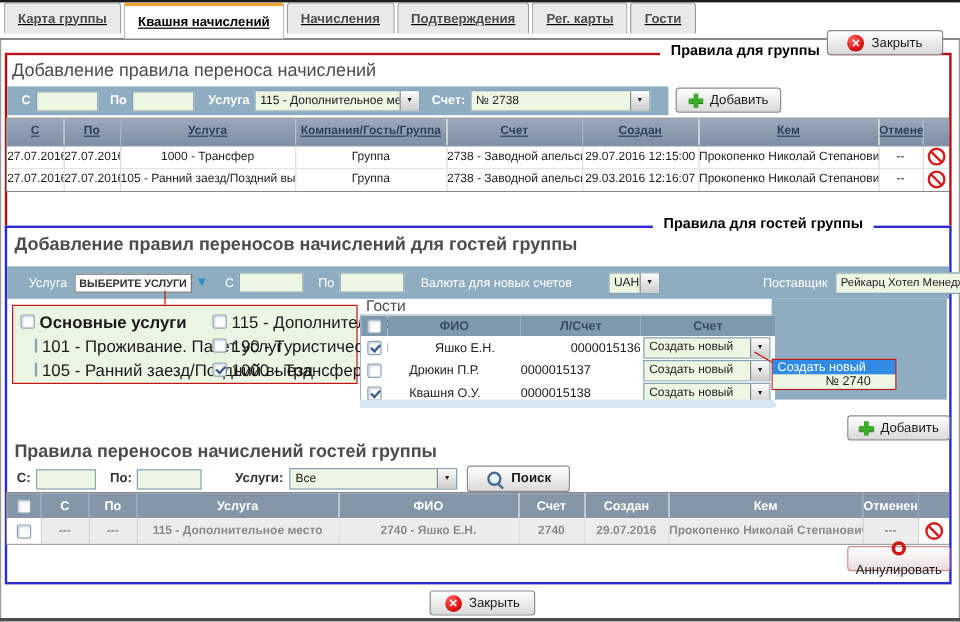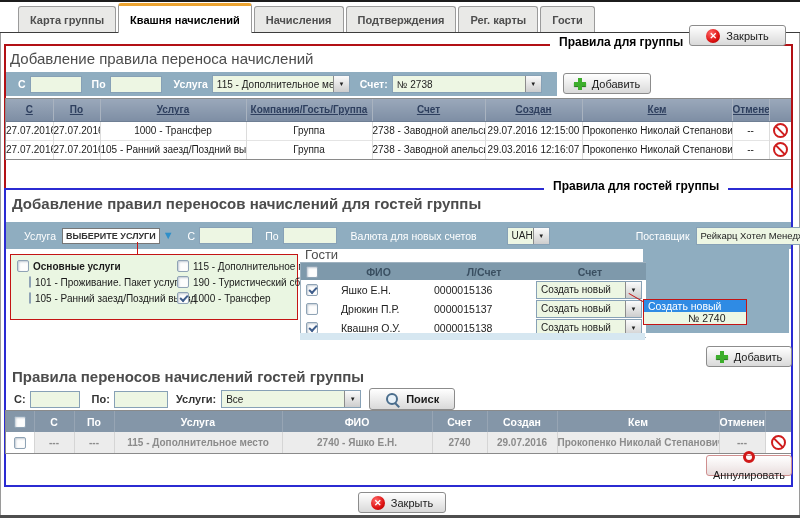--- a/index.html
+++ b/index.html
@@ -4,21 +4,21 @@
 <style>
   * { box-sizing: border-box; margin: 0; padding: 0; }
   body { background:#777; font-family:"Liberation Sans", sans-serif; }
   .screen { position:relative; width:800px; height:518px; background:#fff; overflow:hidden;
             box-shadow: inset 1px 0 0 #9a9a9a, inset -1px 0 0 #9a9a9a; }
   .edge-top { position:absolute; top:0; left:0; right:0; height:2px; background:#1c1c1c; z-index:9; }
   .edge-bottom { position:absolute; bottom:0; left:0; right:0; height:3px; background:#4e4e4e; z-index:9; }
 
   
   .tabbar { position:absolute; top:2px; left:0; right:0; height:31px; background:#fff;
-            border-bottom:1px solid #3c3c3c; display:flex; align-items:flex-end; padding-left:18px; gap:2px; }
+            border-bottom:1px solid #3c3c3c; display:flex; padding-left:3px; gap:2px;text-decoration:underline; }
   .tab { height:26px; padding:0 11px; display:flex; align-items:center; background:#e9e9e7;
          border:1px solid #9b9b9b; border-bottom:none; border-radius:3px 3px 0 0;
          font-size:11px; font-weight:bold; color:#4e4e4e; white-space:nowrap; }
   .tab.active { background:#fff; color:#000; height:30px; border-top:3px solid #eca431;
                 margin-bottom:-1px; z-index:2; }
 
   
   .btn { position:absolute; display:flex; align-items:center; justify-content:center; gap:6px;
          background:linear-gradient(#ffffff,#ececec 50%,#d9d9d9); border:1px solid #8c8c8c;
          border-radius:3px; font-size:11px; color:#1a1a1a; z-index:5; }
@@ -85,21 +85,21 @@
   .cb { width:12px; height:12px; background:#fdfdfd; border:1px solid #8fa3b5; display:inline-block; position:relative;
         border-radius:2px; box-shadow:inset 1px 1px 2px rgba(120,140,160,.45); vertical-align:middle; }
   .cb.on::after { content:""; position:absolute; left:2px; top:2px; width:6px; height:3px;
         border-left:2px solid #3f5e8c; border-bottom:2px solid #3f5e8c; transform:rotate(-47deg); }
 
   
   .svc-panel { position:absolute; left:4px; top:64px; width:288px; height:66px; background:#eaf6e2; border:1px solid #c41414;
                display:flex; padding:5px 0 0 6px; }
   .svc-col { display:flex; flex-direction:column; gap:4px; }
   .svc-col.c1 { width:160px; }
-  .svc { display:flex; align-items:center; gap:4px; font-size:10px; color:#1a1a1a; white-space:nowrap; }
+  .svc { display:flex; align-items:center; gap:4px; font-size:14px; color:#1a1a1a; white-space:nowrap; }
   .svc.indent { margin-left:12px; }
 
   
   .steel-panel { position:absolute; left:637px; top:59px; width:146px; height:84px; background:#8fadc0; }
   .pale-strip { position:absolute; left:294px; top:143px; width:345px; height:7px; background:#d6e7f1; }
   .connector-v { position:absolute; left:131px; top:52px; width:1px; height:13px; background:#c41414; }
   .connector-d { position:absolute; left:623px; top:103px; width:17px; height:1px; background:#c41414;
                  transform:rotate(30deg); transform-origin:left top; }
   .popup { position:absolute; left:637px; top:109px; width:104px; border:1px solid #c41414; z-index:6; font-size:10.5px; }
   .popup .item { padding:0 4px; height:12px; line-height:12px; white-space:nowrap; overflow:hidden; }
@@ -283,22 +283,22 @@
           <tr>
             <th><span class="cb"></span></th>
             <th>ФИО</th>
             <th>Л/Счет</th>
             <th>Счет</th>
           </tr>
         </thead>
         <tbody>
           <tr>
             <td style="text-align:center;"><span class="cb on"></span></td>
-            <td style="padding-left:18px;">Яшко Е.Н.</td>
-            <td style="text-align:left;">0000015136</td>
+            <td style="padding-left:18px;text-align:center;">Яшко Е.Н.</td>
+            <td style="text-align:right;">0000015136</td>
             <td>
               <div class="sel" style="width:106px; margin-left:2px;">
                 <span class="sel-text">Создать новый</span>
                 <span class="dd"></span>
               </div>
             </td>
           </tr>
           <tr>
             <td style="text-align:center;"><span class="cb"></span></td>
             <td style="padding-left:18px;">Дрюкин П.Р.</td>
@@ -336,21 +336,21 @@
       <span class="icon-plus"></span>
       <span>Добавить</span>
     </div>
 
     <div class="sect-title bold" style="left:6px; top:178px;">Правила переносов начислений гостей группы</div>
     <div class="filter-row">
       <span style="margin-left:8px;">С:</span>
       <input class="inp" style="margin-left: 4px; width: 50px;">
       <span style="margin-left:12px;">По:</span>
       <input class="inp" style="margin-left: 4px; width: 54px;">
-      <span style="margin-left:8px;">Услуги:</span>
+      <span style="margin-left:28px;">Услуги:</span>
       <div class="sel" style="margin-left:5px; width:140px;">
         <span class="sel-text">Все</span>
         <span class="dd"></span>
       </div>
       <div class="btn" style="position:static; margin-left:8px; width:86px; height:22px;">
         <span class="icon-mag"></span>
         <span>Поиск</span>
       </div>
     </div>
 

